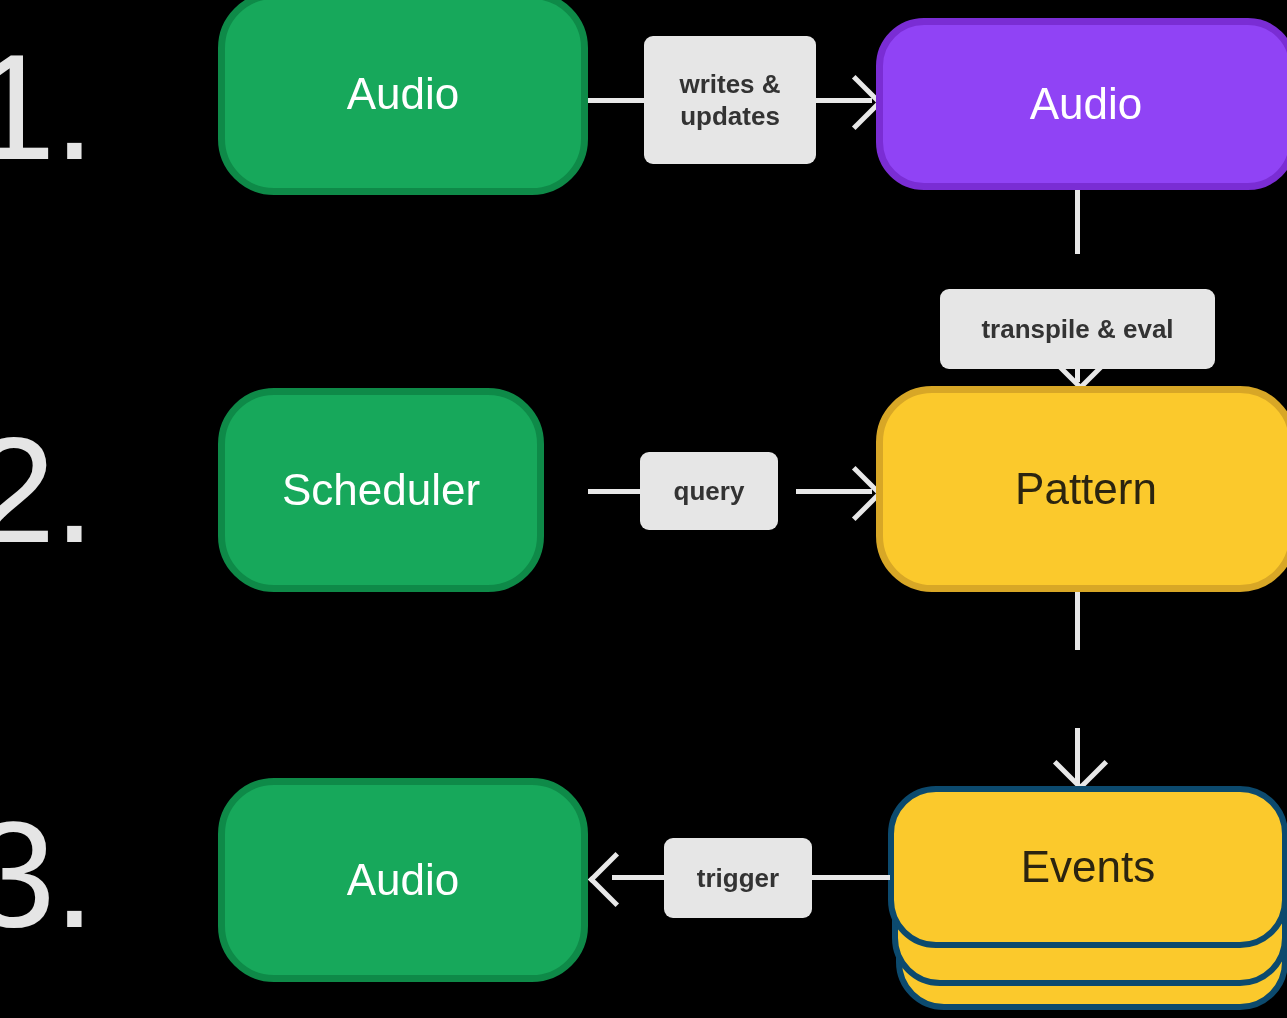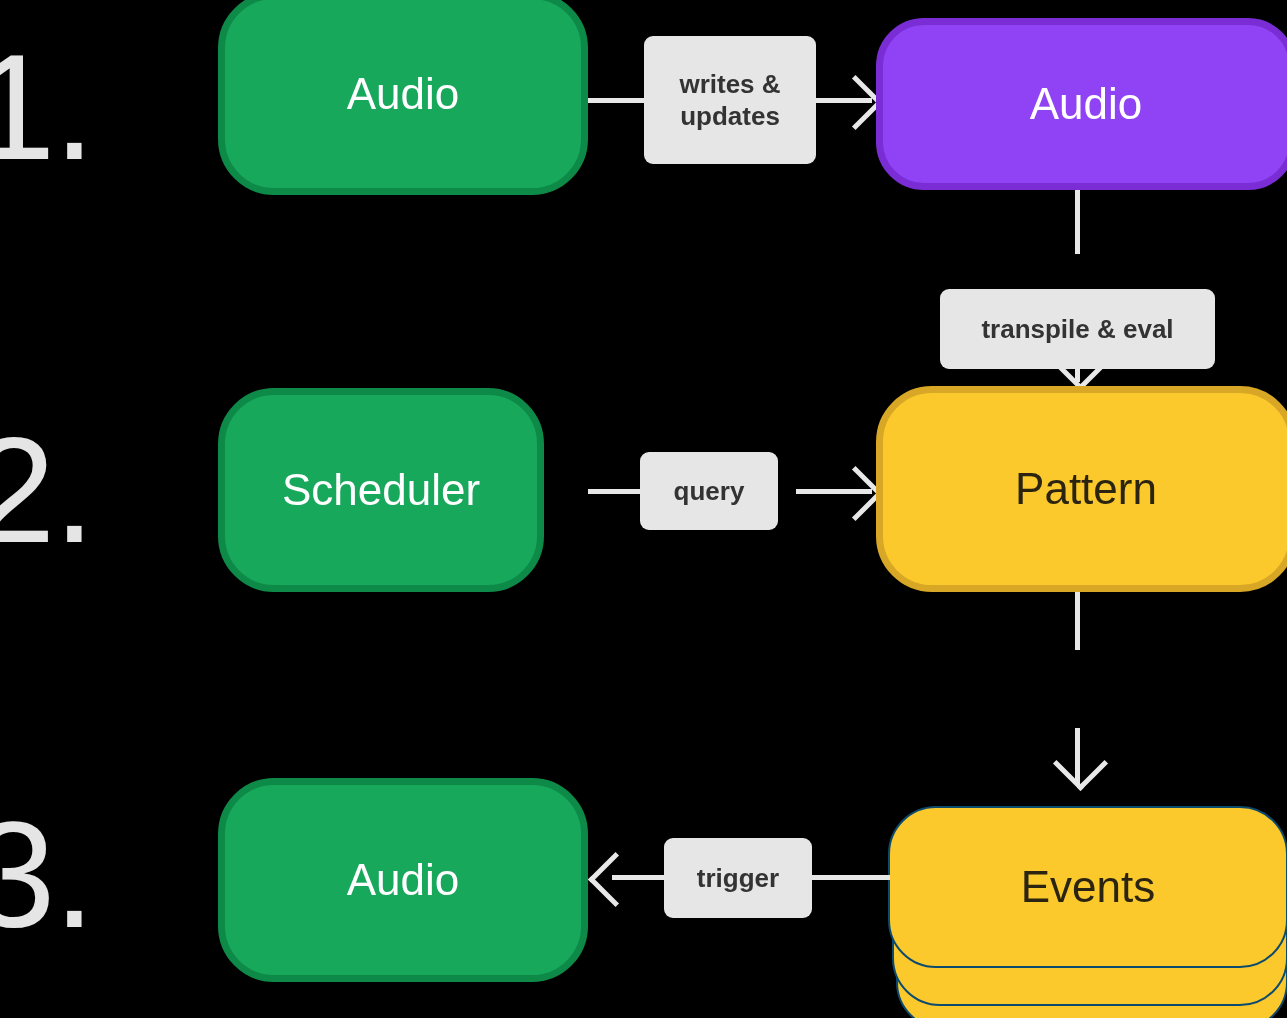--- a/index.html
+++ b/index.html
@@ -84,23 +84,22 @@
     width: 408px;
     height: 232px;
   }
   .stack-layer {
     position: absolute;
     box-sizing: border-box;
     left: 0;
     width: 400px;
     height: 162px;
     background: #fbc92c;
-    border: 2px solid #0c4a6e;
+    border: 6px solid #0c4a6e;
     border-radius: 48px;
-    margin-top: 20px;
   }
   .stack-back2 { top: 62px; left: 8px; width: 392px; }
   .stack-back1 { top: 38px; left: 4px; width: 396px; }
   .stack-front {
     top: 0px;
     left: 0px;
     display: flex;
     align-items: center;
     justify-content: center;
     color: #2b2410;

